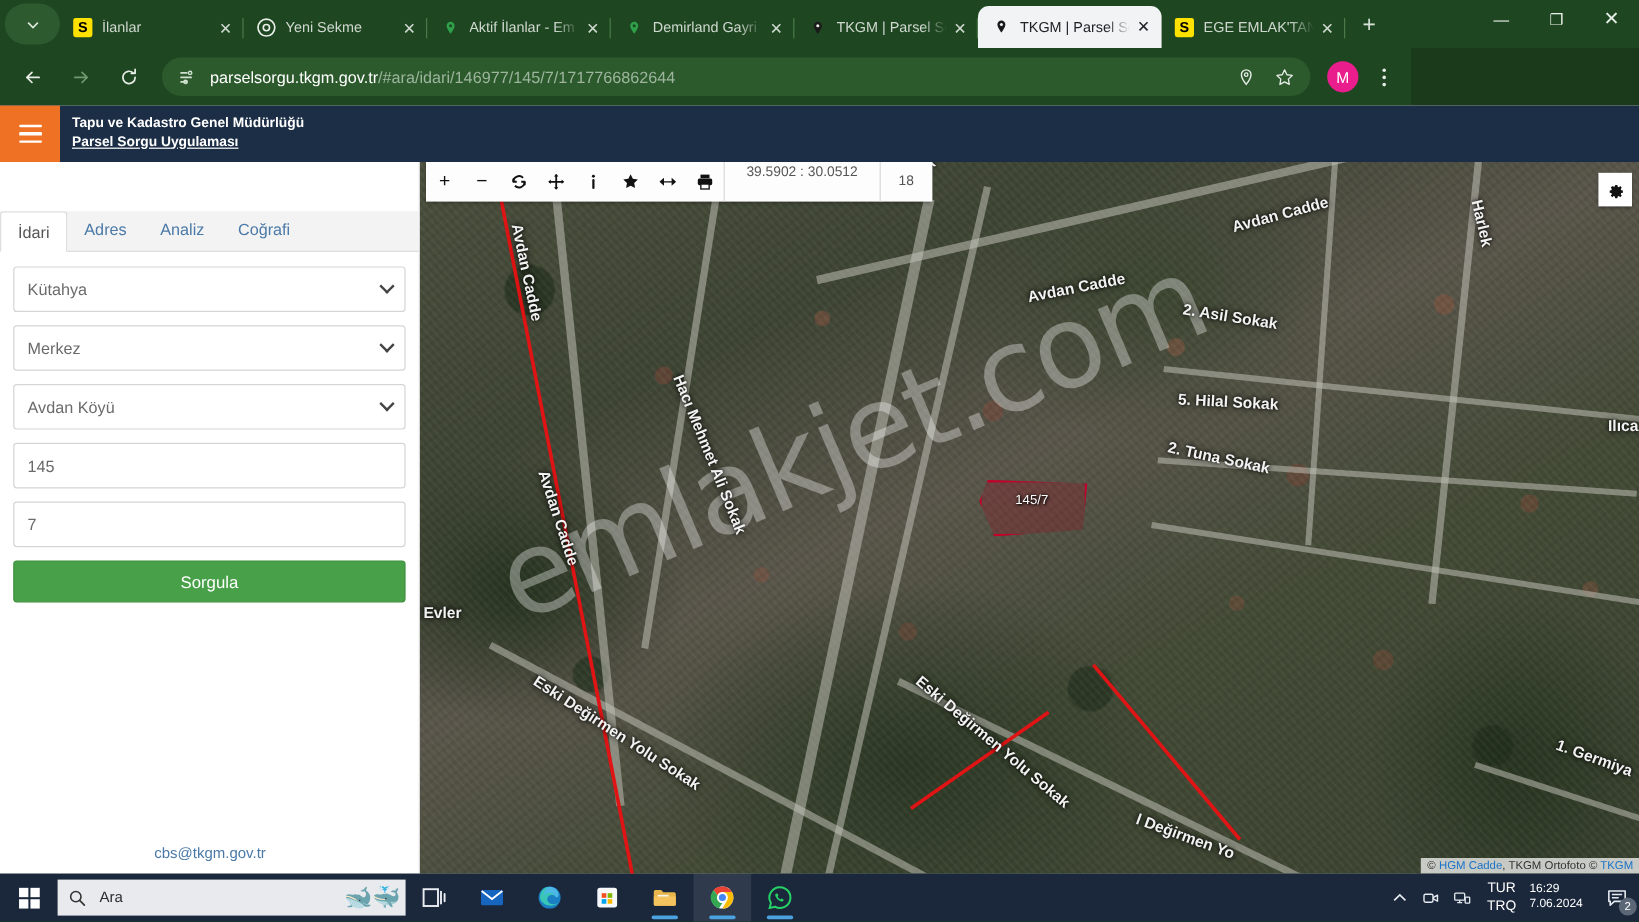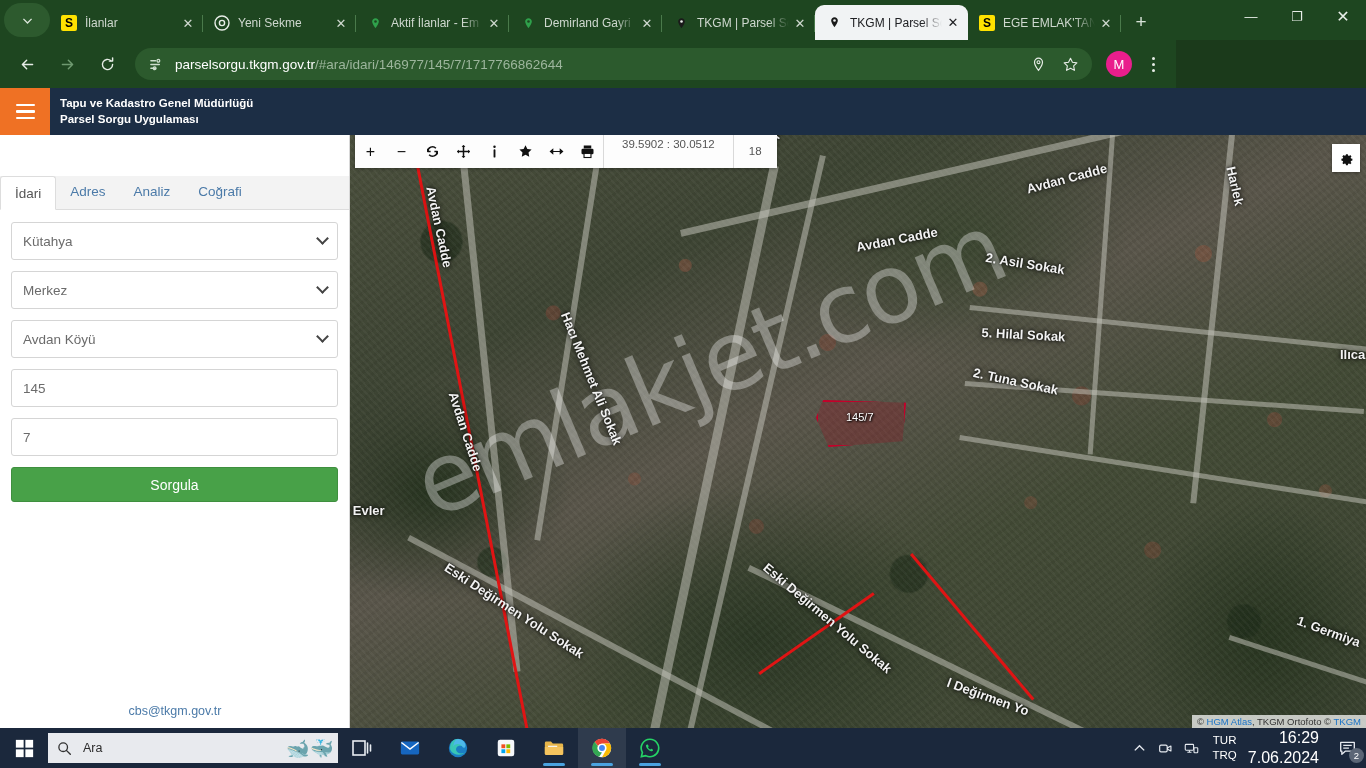--- a/index.html
+++ b/index.html
@@ -147,21 +147,21 @@
   }
   .hamburger {
     width: 50px; height: 47px; flex: 0 0 50px;
     background: #ef7124;
     display: flex; flex-direction: column;
     align-items: center; justify-content: center; gap: 4px;
   }
   .hamburger i { width: 19px; height: 2.5px; background: #fff; display: block; border-radius: 1px; }
   .app-title { margin-left: 10px; color: #fff; line-height: 1.32; }
   .app-title .l1 { font-size: 11.5px; font-weight: bold; }
-  .app-title .l2 { font-size: 11.5px; font-weight: bold; }
+  .app-title .l2 { font-size: 11.5px; font-weight: bold; text-decoration: underline; }
 
   .sidebar {
     position: absolute; top: 47px; left: 0;
     width: 350px; height: 593px;
     background: #fff;
     border-right: 1px solid #d8d8d8;
   }
   .tabrow {
     display: flex; height: 34px;
     background: #f3f3f3;
@@ -364,22 +364,22 @@
     width: 26px; height: 40px;
     display: flex; align-items: center; justify-content: center;
     color: #e6eaf0;
   }
   .tray-icon svg { width: 15px; height: 15px; }
   .tray-lang {
     padding: 0 8px; color: #fff; font-size: 11.5px;
     line-height: 1.28; text-align: center;
   }
   .tray-clock {
-    padding: 0 9px 0 3px; color: #fff; font-size: 16px;
-    line-height: 1.28; text-align: right;
+    padding: 0 9px 0 3px; color: #fff; font-size: 10px;
+    line-height: 1.28; text-align: left;
   }
   .tray-notif {
     width: 38px; height: 40px;
     display: flex; align-items: center; justify-content: center;
     position: relative;
   }
   .tray-notif svg { width: 17px; height: 17px; }
   .notif-badge {
     position: absolute; right: 2px; bottom: 5px;
     min-width: 15px; height: 15px; border-radius: 8px;
@@ -658,21 +658,21 @@
     </div>
 
     <div class="map-gear">
       <svg viewBox="0 0 16 16">
           <path d="M8 5.2A2.8 2.8 0 1 0 8 10.8 2.8 2.8 0 0 0 8 5.2zm6.4 3.6l-1.4-.3a5.3 5.3 0 0 0-.4-1l.9-1.1-1.3-1.3-1.1.9a5.3 5.3 0 0 0-1-.4l-.3-1.4H8l-.3 1.4a5.3 5.3 0 0 0-1 .4l-1.1-.9-1.3 1.3.9 1.1a5.3 5.3 0 0 0-.4 1l-1.4.3v1.8l1.4.3c.1.35.23.68.4 1l-.9 1.1 1.3 1.3 1.1-.9c.32.17.65.3 1 .4l.3 1.4h1.8l.3-1.4c.35-.1.68-.23 1-.4l1.1.9 1.3-1.3-.9-1.1c.17-.32.3-.65.4-1l1.4-.3z" fill="#111"></path>
         </svg>
     </div>
 
     <div class="attrib">
       <span>©</span>
-      <a href="#">HGM Atlas</a><span>, TKGM Ortofoto ©</span>
+      <a href="#">HGM Cadde</a><span>, TKGM Ortofoto ©</span>
       <a href="#">TKGM</a>
     </div>
   </div>
 </div>
 
 <div class="taskbar">
   <div class="tb-start">
     <svg viewBox="0 0 22 22" width="19" height="19">
       <rect x="1" y="1" width="9" height="9" fill="#fff"></rect>
         <rect x="12" y="1" width="9" height="9" fill="#fff"></rect>

